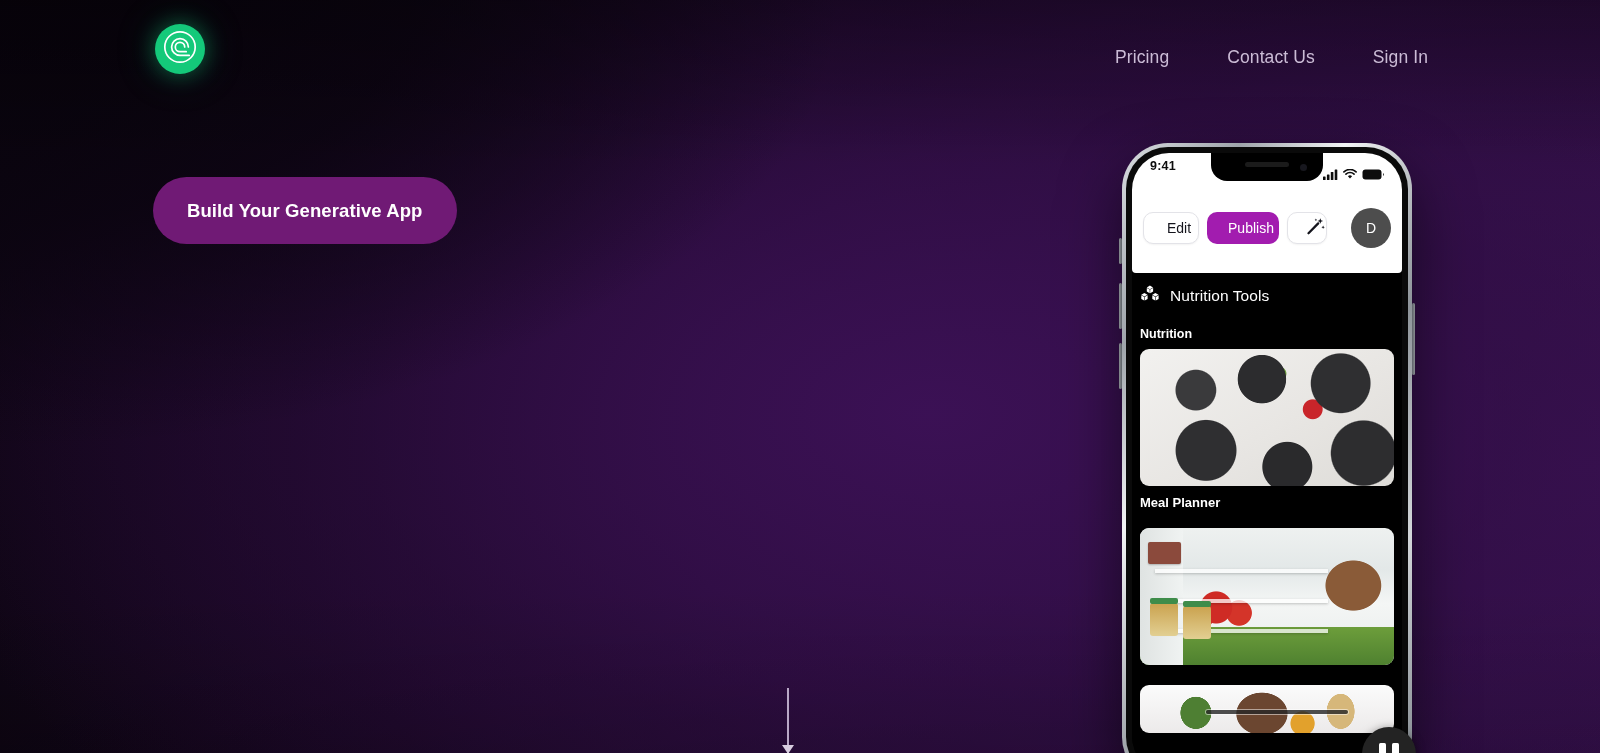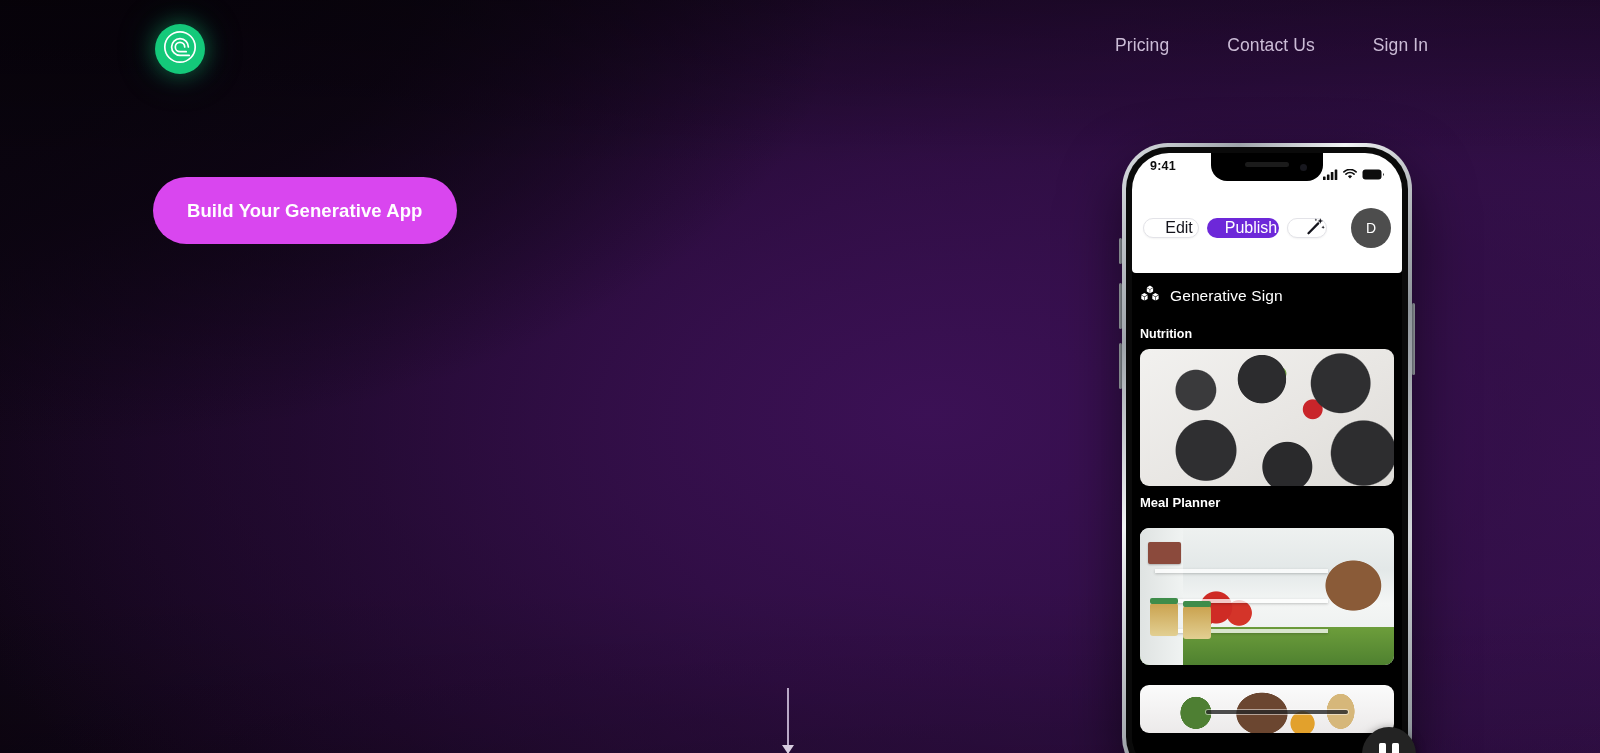--- a/index.html
+++ b/index.html
@@ -40,21 +40,21 @@
     display:flex; align-items:center; z-index:40;
   }
   .logo{
     position:absolute; left:155px; top:24px;
     width:50px; height:50px; border-radius:50%;
     background:#14c97a;
     display:flex; align-items:center; justify-content:center;
     box-shadow:0 0 22px rgba(20,201,122,.45), 0 0 46px rgba(20,201,122,.18);
   }
   .nav{
-    position:absolute; right:172px; top:31px;
+    position:absolute; right:172px; top:43px;
     display:flex; align-items:center; gap:0px;
   }
   .nav a{
     color:#cbbcd6; text-decoration:none;
     font-size:17.5px; letter-spacing:.1px;
     padding:0 29px; line-height:29px; white-space:nowrap;
   }
   .nav a:last-child{ padding-right:0; }
 
   
@@ -76,21 +76,21 @@
     line-height:46px;
     font-weight:400;
     letter-spacing:.05px;
     white-space:pre-line;
     max-width:640px;
   }
   .cta{
     margin-top:42px;
     display:inline-flex; align-items:center; justify-content:center;
     height:67px; padding:0 34px;
-    background:#d946ef;
+    background:#701a75;
     color:#ffffff;
     font-size:18.5px; font-weight:700; letter-spacing:.1px;
     border:none; border-radius:34px; cursor:pointer;
   }
 
   
   .scroll-ind{
     position:absolute; left:787px; top:688px; z-index:30;
     width:2px; height:65px; background:#b9a8c6;
   }
@@ -168,33 +168,33 @@
   }
   .status-icons{ display:flex; align-items:center; gap:5px; margin-top:6px; }
 
   .app-toolbar{
     position:absolute; top:44px; left:0; right:0; height:62px;
     display:flex; align-items:center; gap:8px;
     padding:0 11px;
     z-index:5;
   }
   .tb-btn{
-    height:20px; border-radius:10px;
+    height:32px; border-radius:10px;
     display:flex; align-items:center; justify-content:center;
-    font-size:16px; font-weight:500;
+    font-size:14px; font-weight:500;
     cursor:pointer;
     padding-left:16px;
   }
   .tb-edit{
     width:56px; background:#ffffff; color:#14141c;
     border:1px solid #e3e3e8;
     box-shadow:0 1px 2px rgba(0,0,0,.05);
   }
   .tb-publish{
-    width:72px; background:#6d28d9; color:#ffffff; font-weight:500;
+    width:72px; background:#a21caf; color:#ffffff; font-weight:500;
   }
   .tb-magic{
     width:40px; background:#ffffff; border:1px solid #e3e3e8;
     box-shadow:0 1px 2px rgba(0,0,0,.05);
   }
   .tb-avatar{
     width:40px;height:40px;border-radius:50%;
     background:#4d4d4d; color:#fff;
     display:flex;align-items:center;justify-content:center;
     font-size:14px; font-weight:500;
@@ -416,21 +416,21 @@
                 <path d="M6.8 2.9v3.6L9.7 8.2V4.6z" fill="#ffffff"></path>
                 <path d="M13.1 2.9v3.6L10.2 8.2V4.6z" fill="#ffffff"></path>
                 <path d="M4.4 8.0 7.5 9.8 4.4 11.6 1.3 9.8z" fill="#ffffff"></path>
                 <path d="M1.3 10.3v3.6l2.9 1.7v-3.6z" fill="#ffffff"></path>
                 <path d="M7.6 10.3v3.6l-2.9 1.7v-3.6z" fill="#ffffff"></path>
                 <path d="M15.4 8.0 18.5 9.8 15.4 11.6 12.3 9.8z" fill="#ffffff"></path>
                 <path d="M12.3 10.3v3.6l2.9 1.7v-3.6z" fill="#ffffff"></path>
                 <path d="M18.6 10.3v3.6l-2.9 1.7v-3.6z" fill="#ffffff"></path>
               </svg>
             </span>
-            <span class="gt-title">Generative Sign</span>
+            <span class="gt-title">Nutrition Tools</span>
           </div>
 
           <div class="section-label">Nutrition</div>
 
           <div class="card">
             <div class="img-meals"></div>
           </div>
           <div class="card-caption">Meal Planner</div>
 
           <div class="card-gap"></div>

